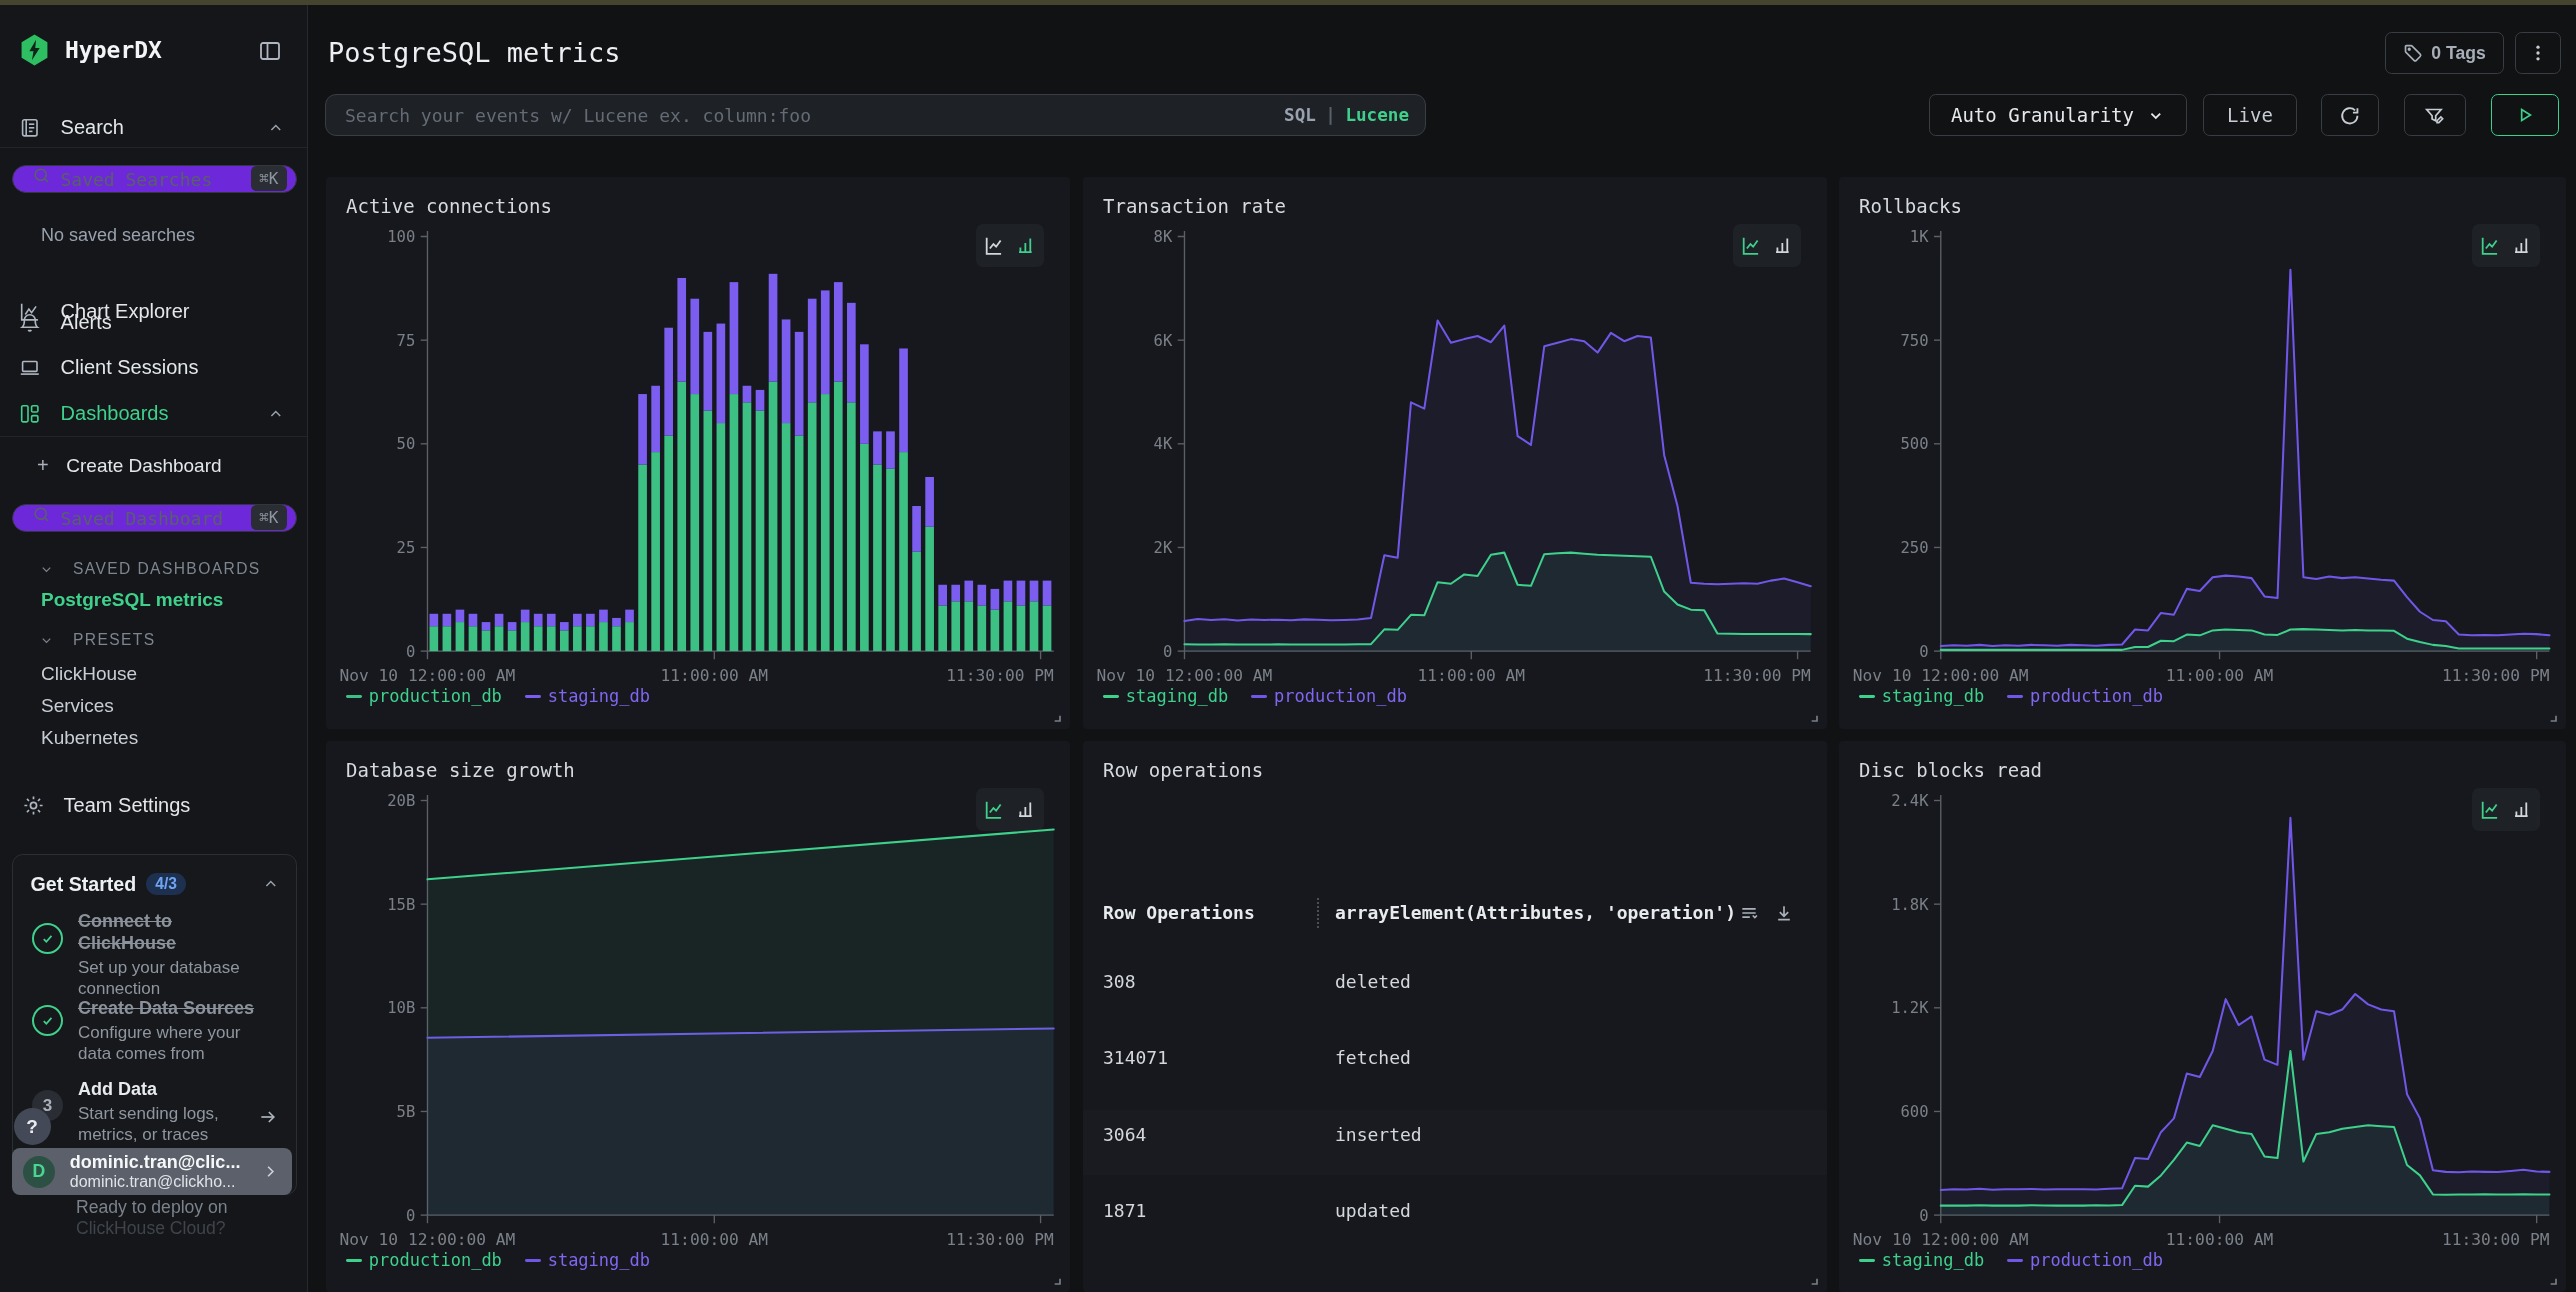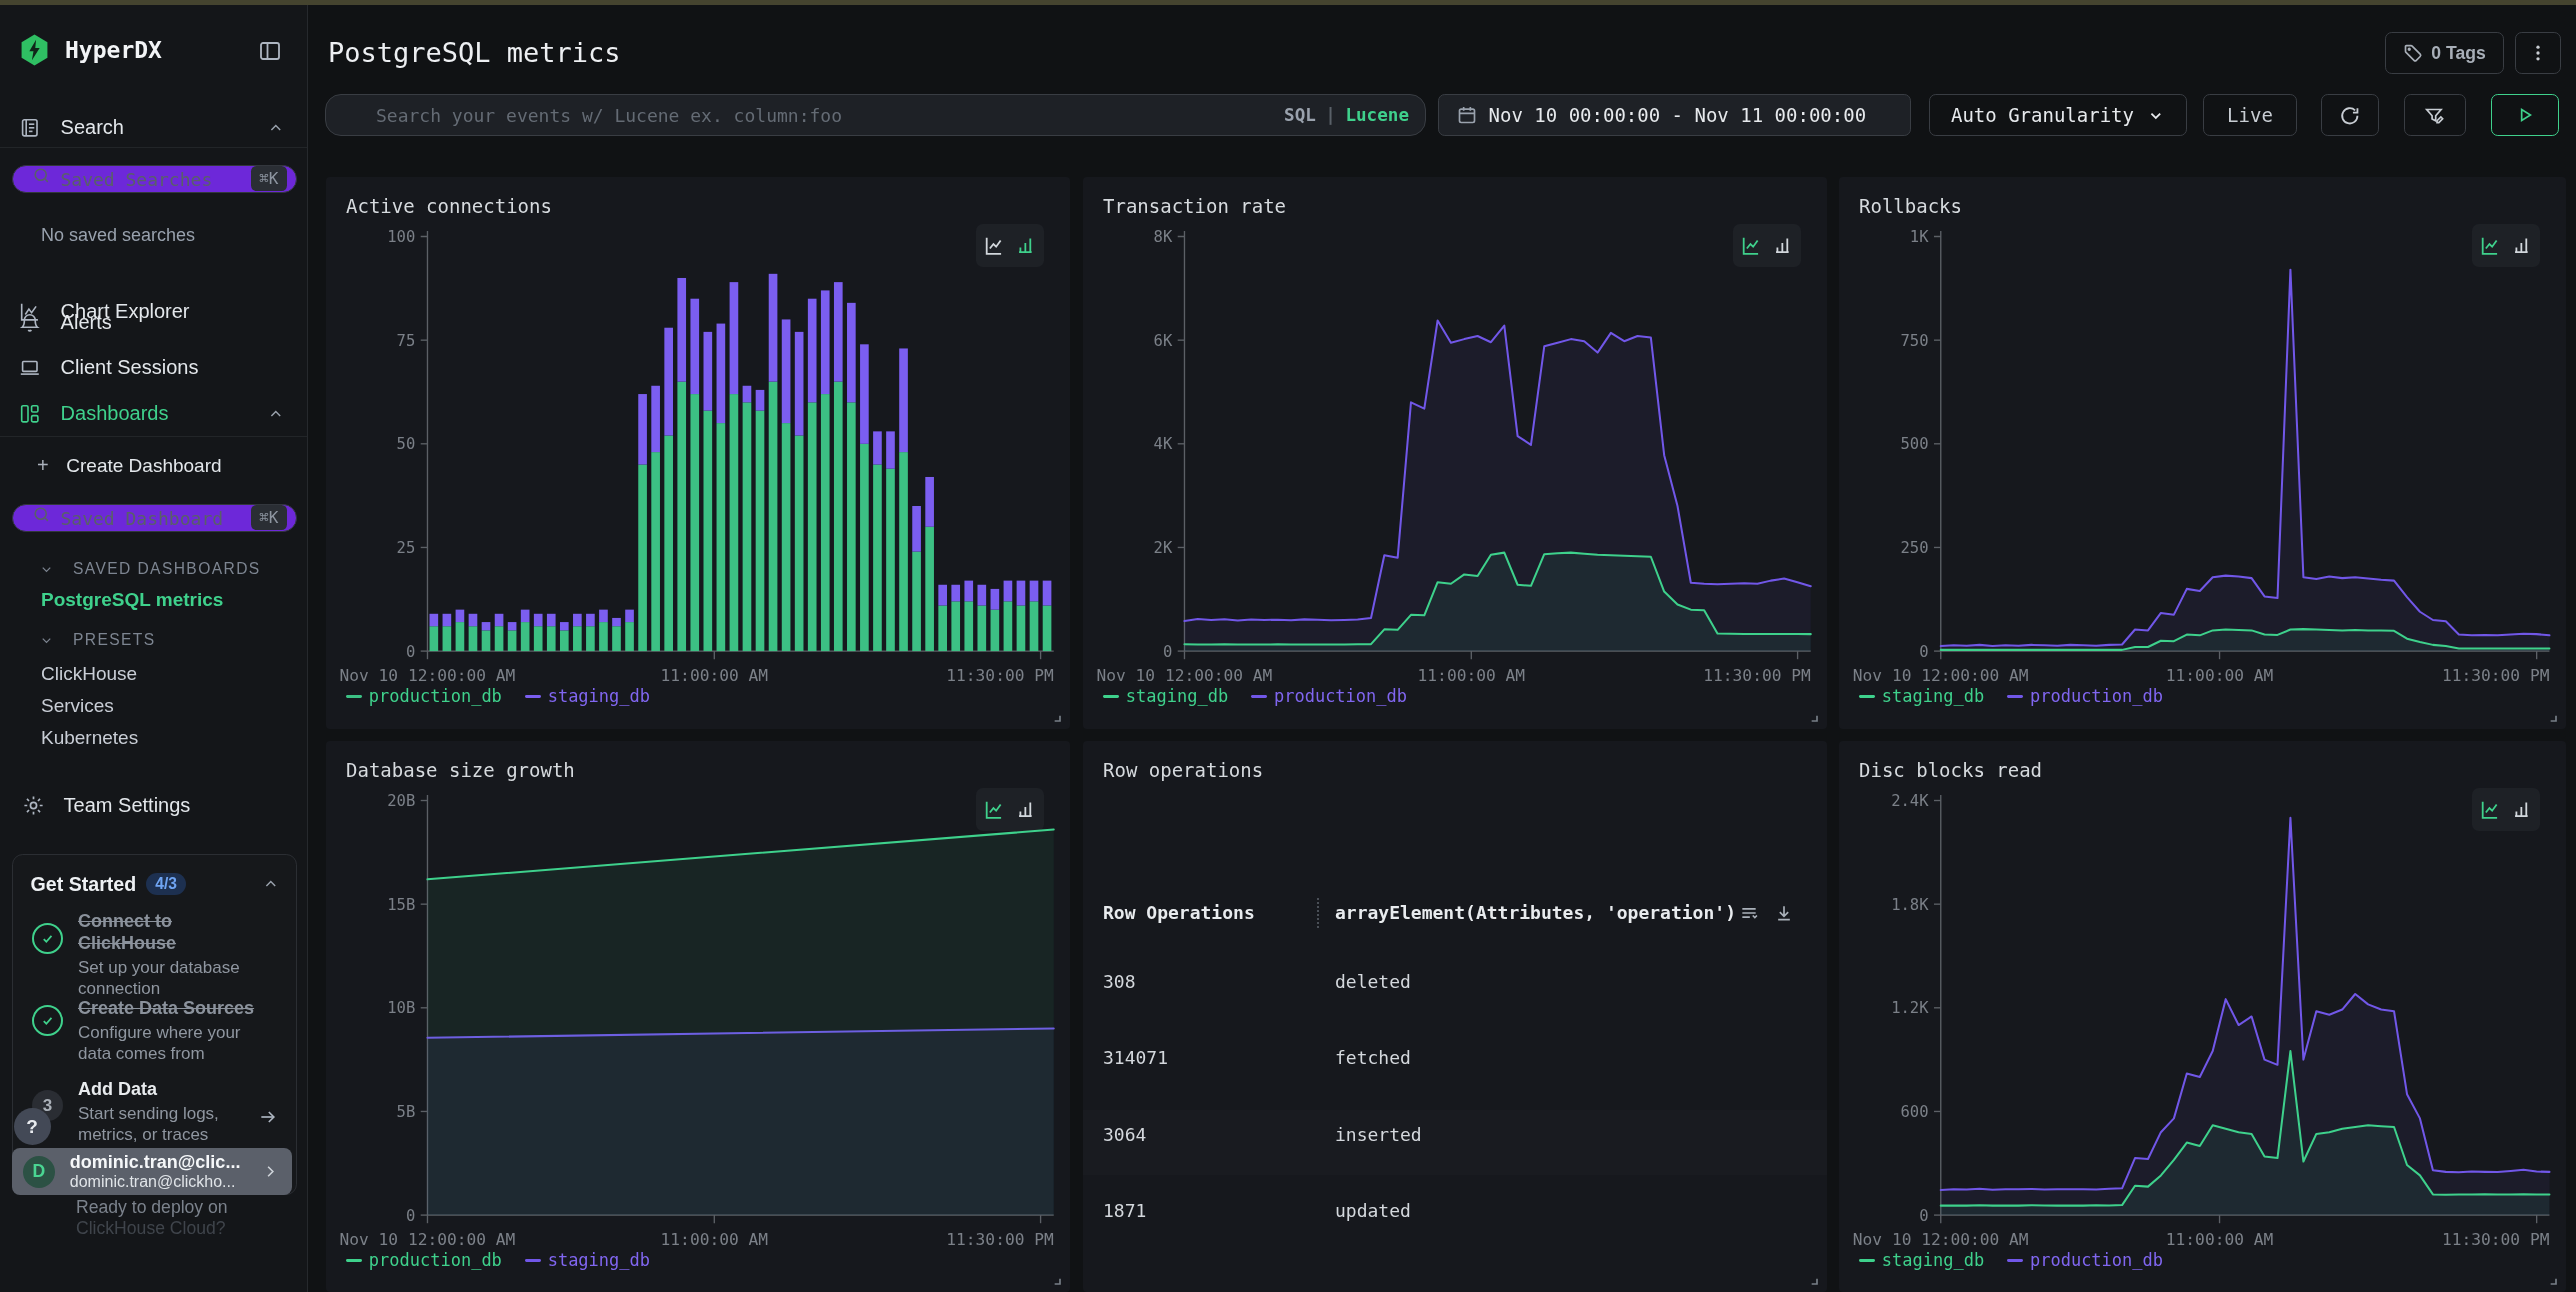--- a/index.html
+++ b/index.html
@@ -40,21 +40,21 @@
   #avatar { width:32px; height:32px; border-radius:50%; background:#2c5144; color:#4ad592; font-weight:bold; font-size:17.6px; display:flex; align-items:center; justify-content:center; margin-left:10.8px; }
   .user-name { font-size:18px; font-weight:bold; color:#f5f7f9; }
   .user-mail { font-size:16px; color:#e0e4e8; }
   
   #main { position:absolute; left:310px; top:5.4px; width:2266px; height:1287px; background:#101214; }
   #page-title { position:absolute; left:18px; top:32px; font-size:27px; color:#edeff2; }
   .btn { border:1.4px solid #393d43; border-radius:6.8px; background:transparent; display:flex; align-items:center; justify-content:center; cursor:pointer; color:#c8cdd3; }
   #tags-btn { position:absolute; left:2075px; top:27px; width:119px; height:42px; font-size:17.6px; font-weight:bold; color:#a8afb8; gap:8px; }
   #kebab-btn { position:absolute; left:2205px; top:27px; width:46px; height:42px; }
   .toolbar { position:absolute; top:89px; height:42px; }
-  #search-box { left:15px; width:1101px; background:#1e2126; border:1.4px solid #393d43; border-radius:16px; display:flex; align-items:center;padding-left:31px; }
+  #search-box { left:15px; width:1101px; background:#1e2126; border:1.4px solid #393d43; border-radius:11px; display:flex; align-items:center; }
   #search-box input { flex:1; background:transparent; border:none; outline:none; padding:0 19px; font-size:18px; color:#c8cdd3; font-family:"DejaVu Sans Mono","Liberation Mono",monospace; }
   #search-box input::placeholder { color:#646b74; }
   .langtog { display:flex; align-items:center; gap:9.5px; padding-right:16px; font-size:17.6px; font-weight:bold; font-family:"DejaVu Sans Mono","Liberation Mono",monospace; }
   #date-btn { left:1128px; width:473px; background:#1e2126; justify-content:flex-start; padding-left:17.6px; gap:12px; font-size:19px; color:#e6e9ec; }
   #gran-btn { left:1619px; width:258px; font-size:19px; color:#e6e9ec; gap:13.5px; }
   #live-btn { left:1893px; width:94px; font-size:19px; }
   #refresh-btn { left:2011px; width:58px; }
   #filter-btn { left:2094px; width:62px; }
   #play-btn { left:2181px; width:68px; border-color:#3fd18c; }
   .mono-btn { font-family:"DejaVu Sans Mono","Liberation Mono",monospace; }
@@ -300,27 +300,20 @@
 
     <div id="search-box" class="toolbar">
       <input placeholder="Search your events w/ Lucene ex. column:foo" style="">
       <div class="langtog">
         <span style="color:#9aa2ad;">SQL</span>
         <span style="color:#596068;">|</span>
         <span style="color:#3fd18c;">Lucene</span>
       </div>
     </div>
 
-    <div id="date-btn" class="btn toolbar mono-btn">
-      <svg width="20" height="20" viewBox="0 0 24 24" fill="none" stroke="#9aa2ad" stroke-width="2">
-          <rect x="3" y="5" width="18" height="16" rx="2"></rect>
-          <path d="M3 10h18M8 2.5V7M16 2.5V7"></path>
-        </svg>
-      <span>Nov 10 00:00:00 - Nov 11 00:00:00</span>
-    </div>
 
     <div id="gran-btn" class="btn toolbar mono-btn">
       <span>Auto Granularity</span>
       <svg width="17.6" height="17.6" viewBox="0 0 24 24" fill="none" stroke="#e6e9ec" stroke-width="2.4">
           <path d="m6 9 6 6 6-6"></path>
         </svg>
     </div>
 
     <div id="live-btn" class="btn toolbar mono-btn">
       <span>Live</span>

